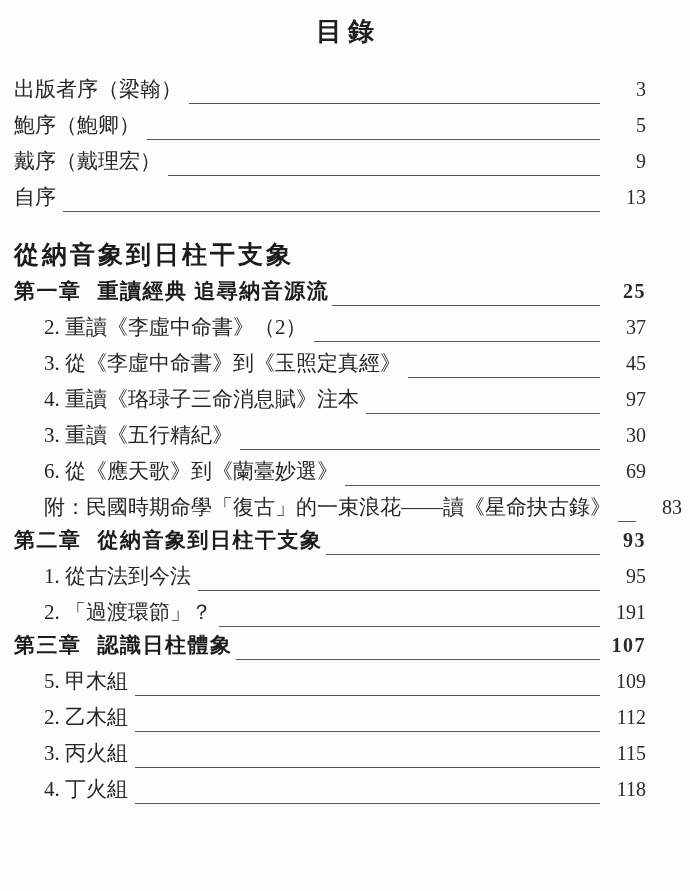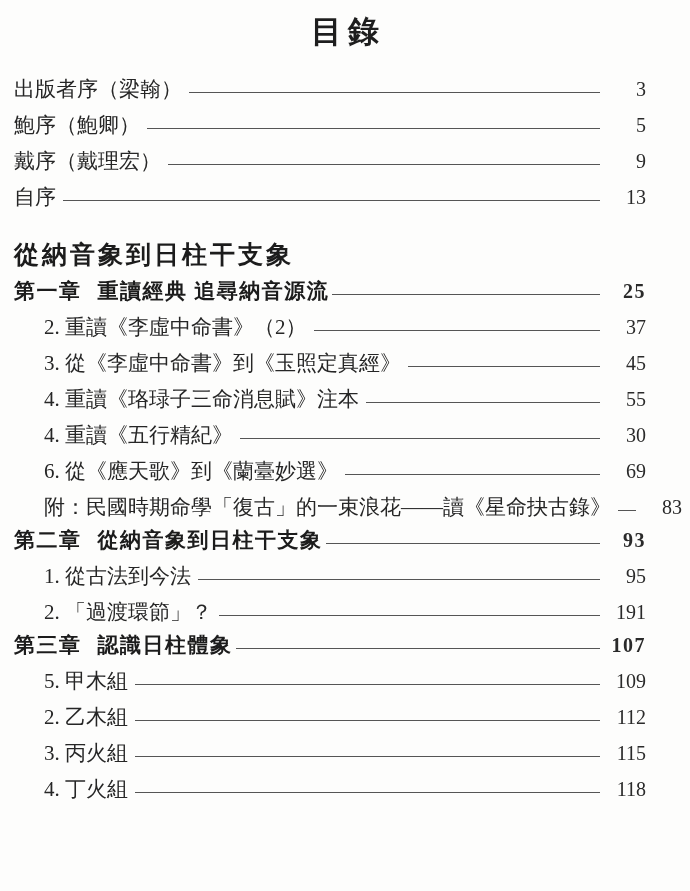--- a/index.html
+++ b/index.html
@@ -14,30 +14,30 @@
     font-family: "Liberation Serif", serif;
     padding: 12px 44px 0 14px;
     overflow: hidden;
   }
   .title-wrap {
     margin: 0 -44px 0 -14px;
     text-align: center;
   }
   .doc-title {
     display: inline-block;
-    font-size: 31px;
+    font-size: 26px;
     font-weight: bold;
     letter-spacing: 6px;
     margin-right: -6px; 
     line-height: 40px;
     color: #1e1e1e;
   }
   .toc-row {
     display: flex;
-    align-items: center;
+    align-items: flex-end;
     font-size: 21px;
     line-height: 23px;
     margin-top: 13px;
     white-space: nowrap;
   }
   .toc-row.first-front { margin-top: 26px; }
   .label { flex: 0 0 auto; }
   .leader {
     flex: 1 1 auto;
     height: 0;
@@ -115,24 +115,24 @@
     <span class="pagenum">37</span>
   </div>
   <div class="toc-row item">
     <span class="label">3. 從《李虛中命書》到《玉照定真經》</span>
     <span class="leader"></span>
     <span class="pagenum">45</span>
   </div>
   <div class="toc-row item">
     <span class="label">4. 重讀《珞琭子三命消息賦》注本</span>
     <span class="leader"></span>
-    <span class="pagenum">55</span>
+    <span class="pagenum">97</span>
   </div>
   <div class="toc-row item">
-    <span class="label">4. 重讀《五行精紀》</span>
+    <span class="label">3. 重讀《五行精紀》</span>
     <span class="leader"></span>
     <span class="pagenum">30</span>
   </div>
   <div class="toc-row item">
     <span class="label">6. 從《應天歌》到《蘭臺妙選》</span>
     <span class="leader"></span>
     <span class="pagenum">69</span>
   </div>
   <div class="toc-row item">
     <span class="label">附：民國時期命學「復古」的一束浪花——讀《星命抉古錄》</span>

